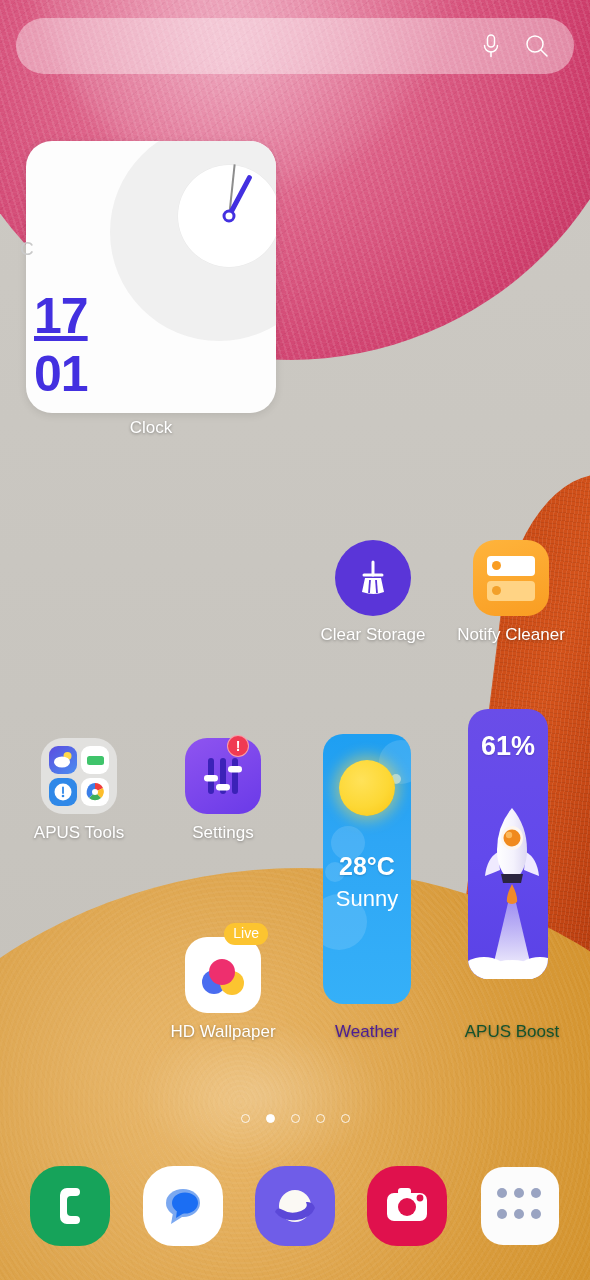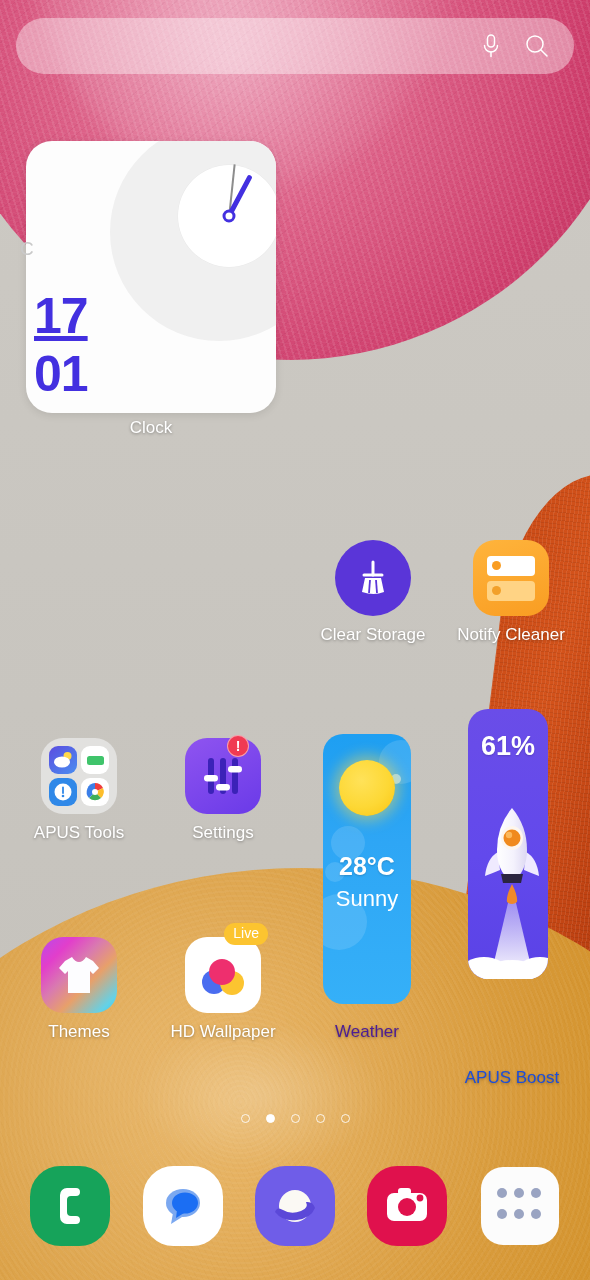--- a/index.html
+++ b/index.html
@@ -296,23 +296,23 @@
     background:linear-gradient(180deg,#6a4de8 0%, #6249ec 55%, #5a42e6 100%);
     overflow:hidden;
   }
   .bs-pct {
     position:absolute; left:0; right:0; top:22px;
     text-align:center; color:#fff;
     font-size:27px; font-weight:bold;
     text-shadow:0 1px 2px rgba(0,0,0,.18);
   }
   .boost-label {
-    position:absolute; left:452px; top:1068px;
+    position:absolute; left:452px; top:1022px;
     width:120px; text-align:center;
-    font-size:17px; color:#1d4ed8;
+    font-size:17px; color:#14532d;
     text-shadow:0 1px 3px rgba(0,0,0,.35);
   }
 
   
   #page-dots {
     position:absolute; left:0; right:0; top:1114px;
     display:flex; justify-content:center; gap:16px;
   }
   .pdot {
     width:9px; height:9px; border-radius:50%;
@@ -460,31 +460,20 @@
           <rect x="4" y="22" width="14" height="6.5" rx="3.2" fill="#fff"></rect>
           <rect x="16" y="31" width="14" height="6.5" rx="3.2" fill="#fff"></rect>
           <rect x="28" y="13" width="14" height="6.5" rx="3.2" fill="#fff"></rect>
         </svg>
       </div>
       <div class="badge">!</div>
     </div>
     <div class="lbl">Settings</div>
   </div>
 
-  <div class="cell" style="left:19px; top:937px;">
-    <div class="ic-wrap">
-      <div class="ic-themes">
-        <svg width="48" height="44" viewBox="0 0 48 44">
-          <path d="M17 4 L10 8 L4 15 L10 21 L13 18 L13 40 L35 40 L35 18 L38 21 L44 15 L38 8 L31 4
-                   q-3 5 -7 5 q-4 0 -7 -5 z" fill="#fdfdff"></path>
-        </svg>
-      </div>
-    </div>
-    <div class="lbl">Themes</div>
-  </div>
 
   <div class="cell" style="left:163px; top:937px;">
     <div class="ic-wrap">
       <div class="ic-hdwp">
         <svg width="54" height="44" viewBox="0 0 54 44">
           <circle cx="18" cy="29" r="12" fill="#4a6df0"></circle>
           <circle cx="36" cy="30" r="12" fill="#fcc430"></circle>
           <circle cx="26" cy="19" r="13" fill="#ee2f6e"></circle>
         </svg>
       </div>

